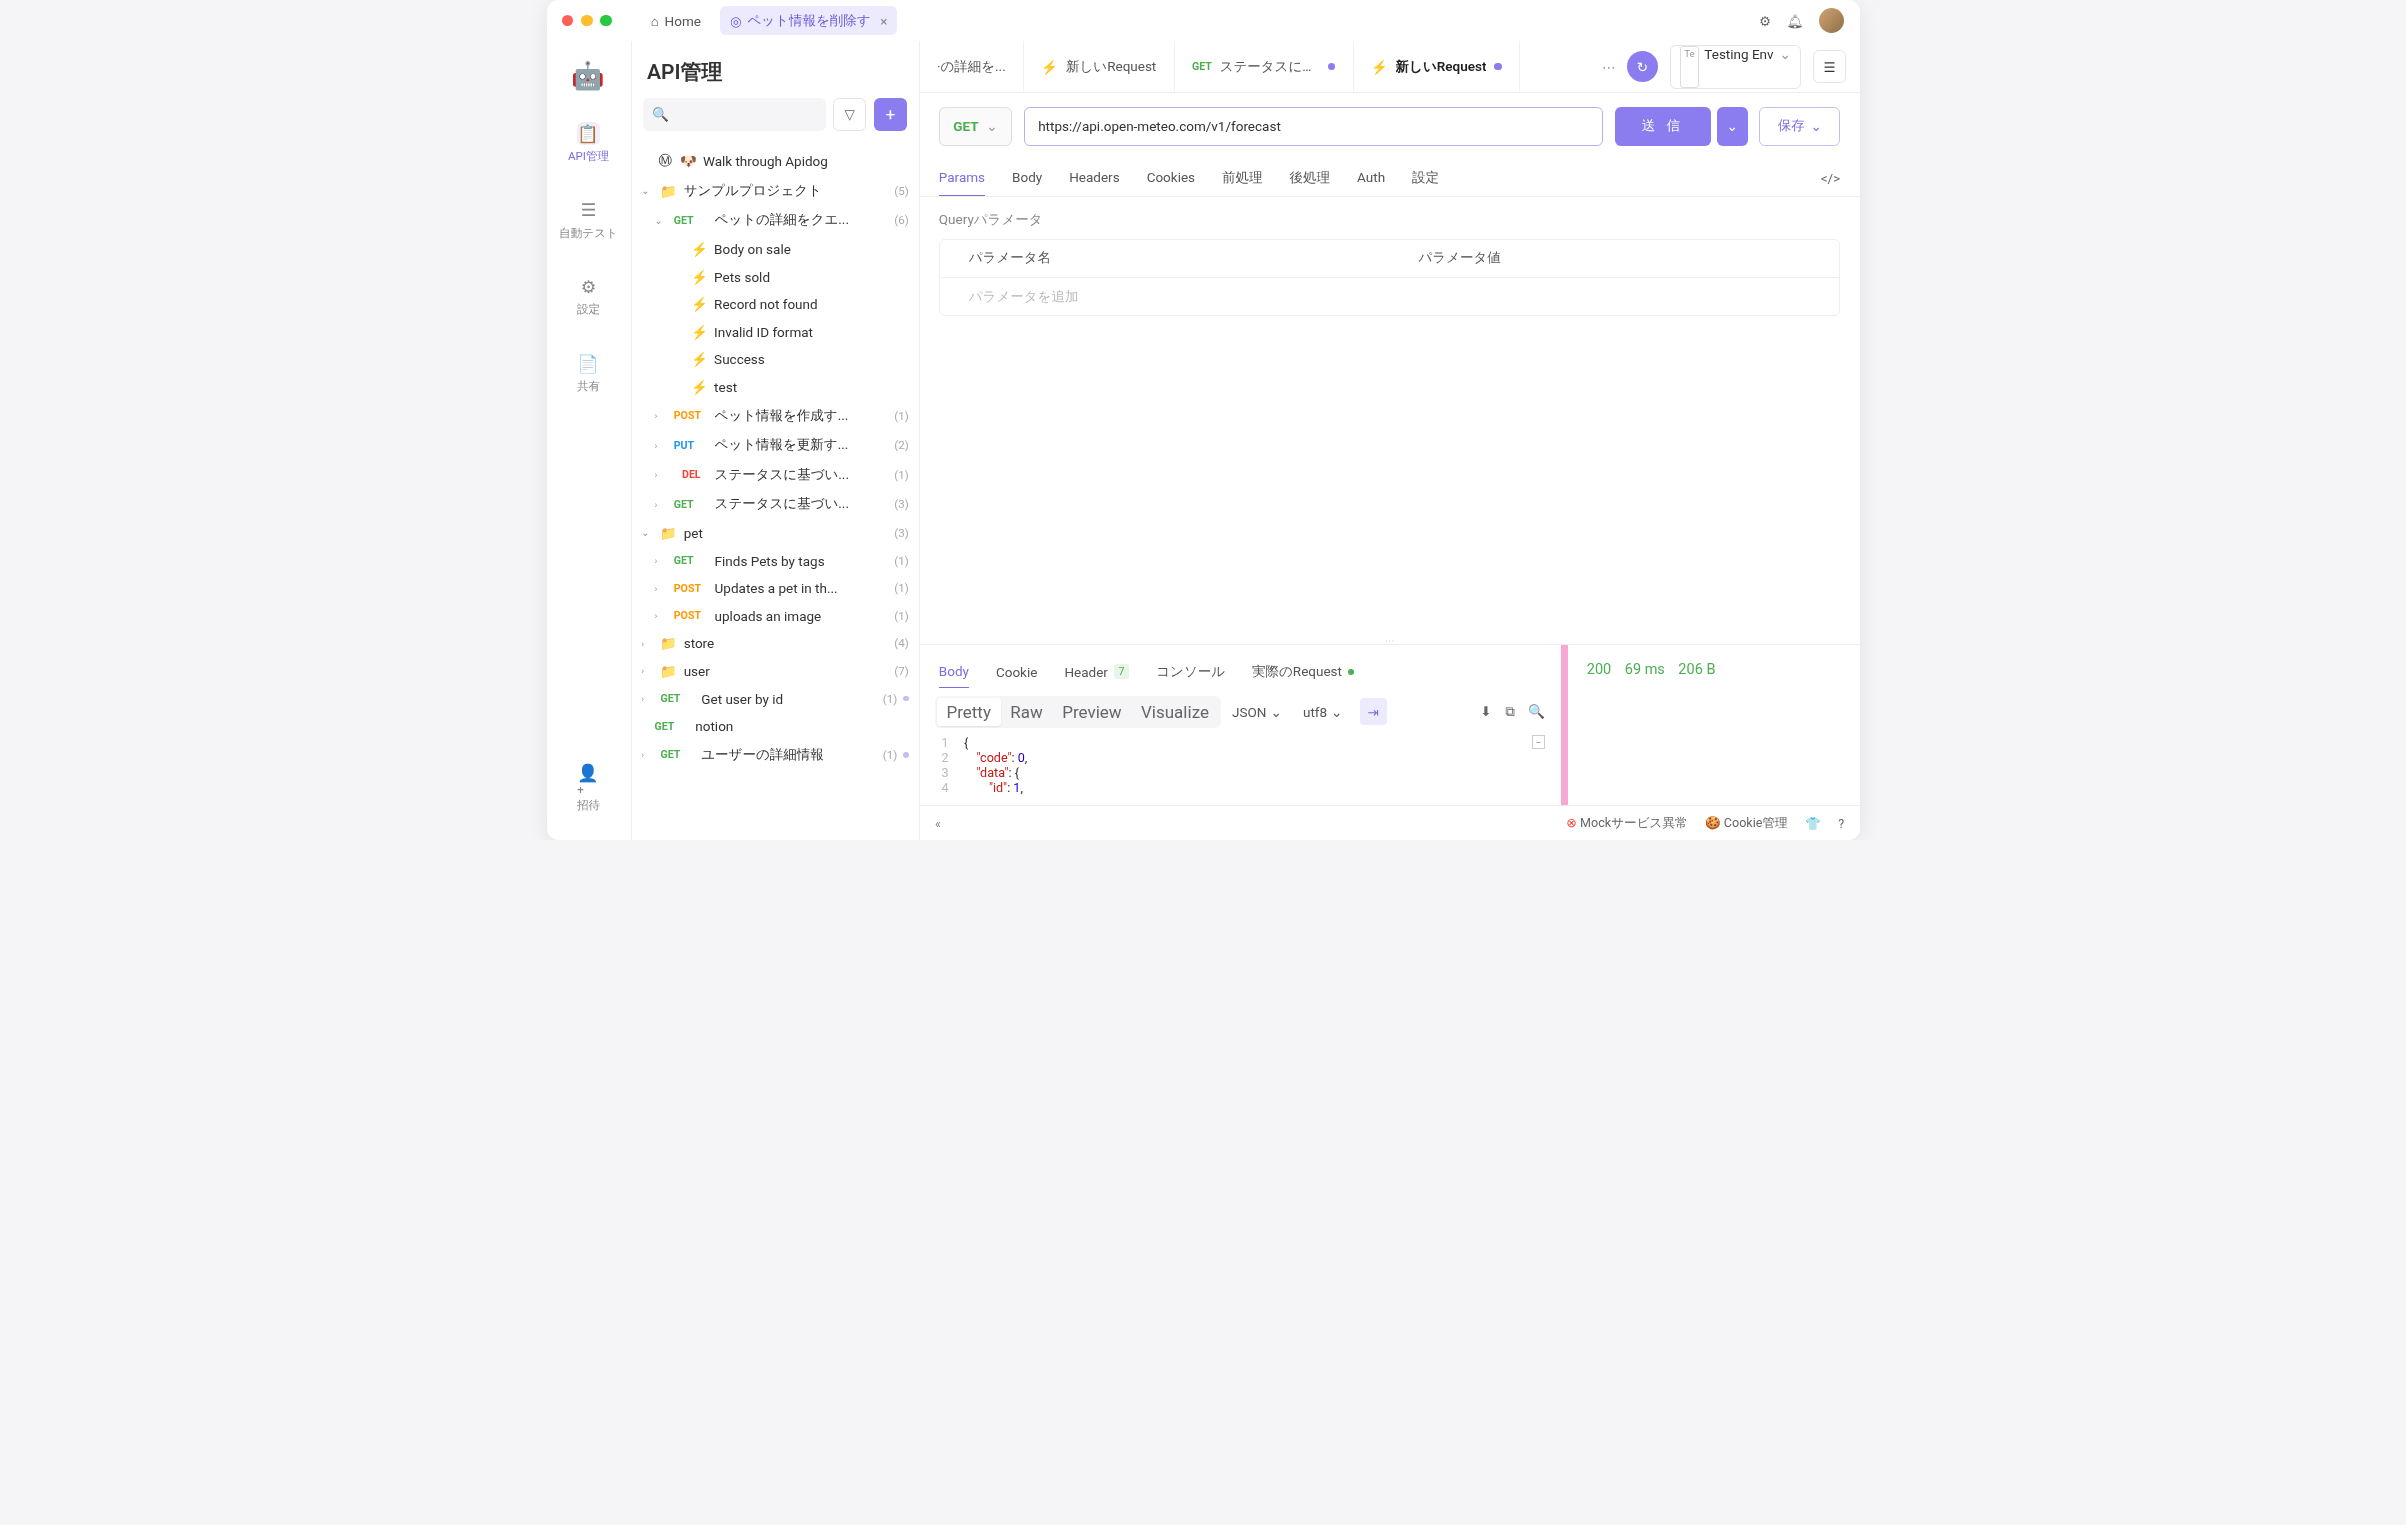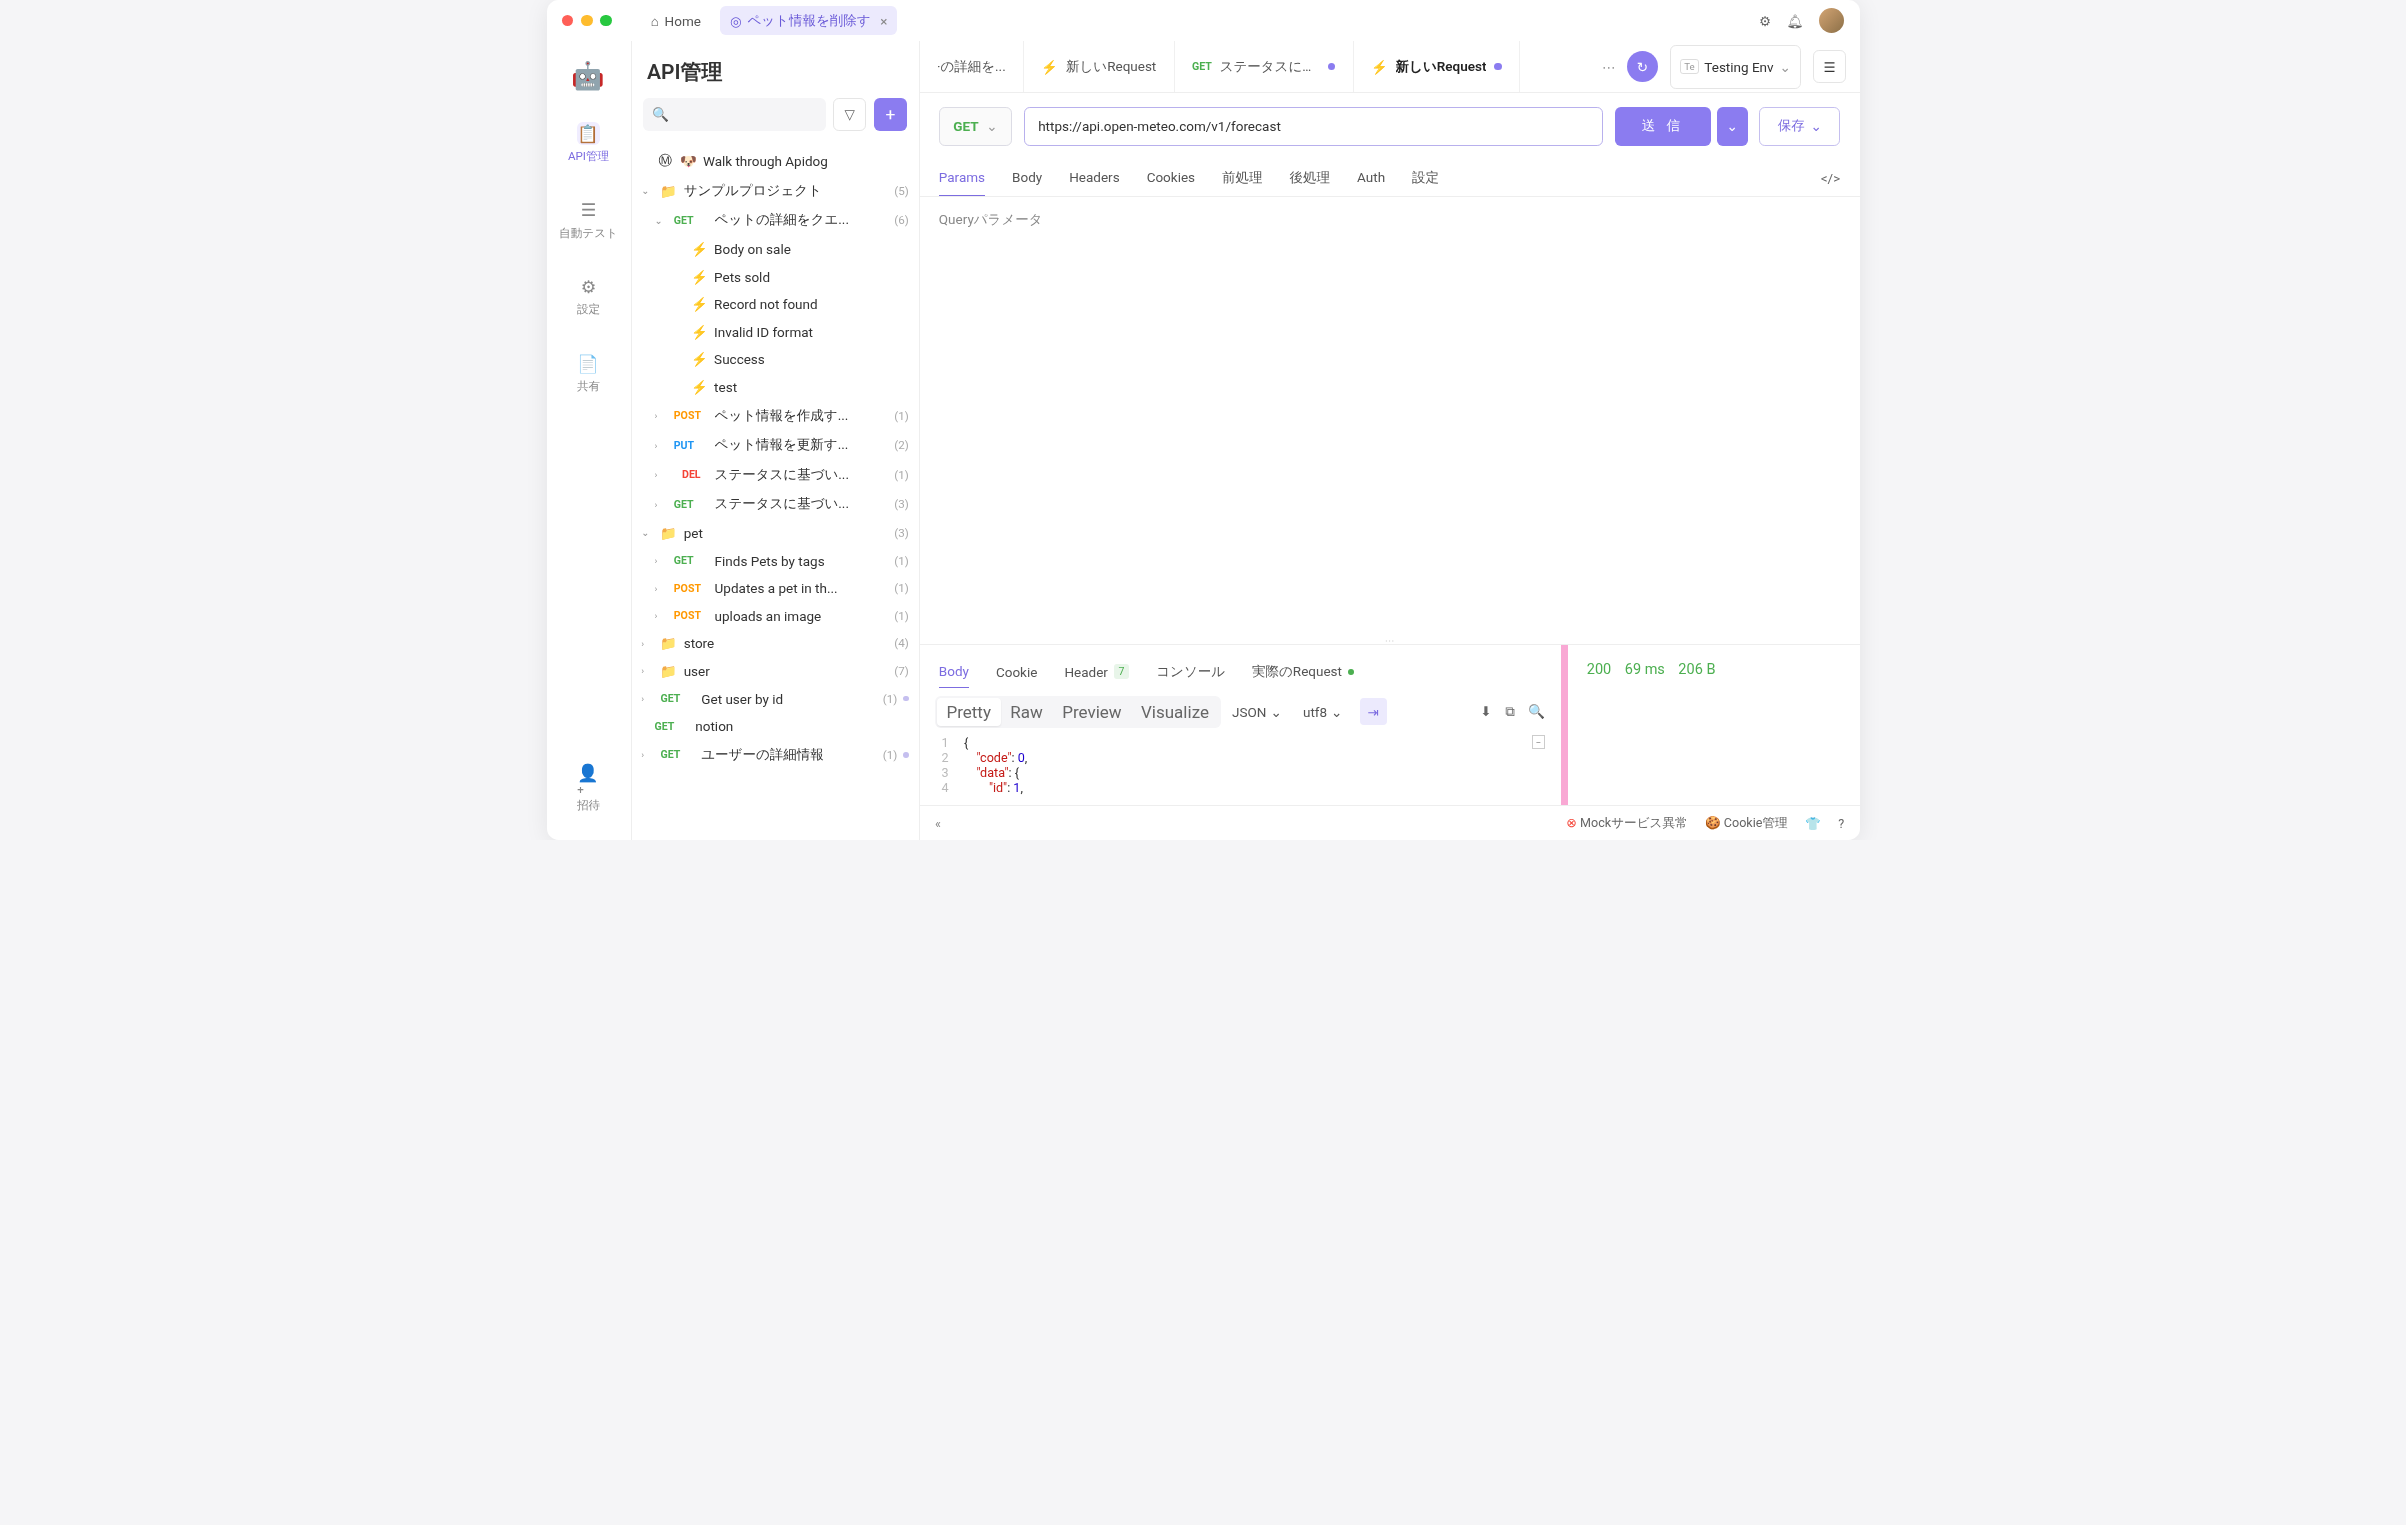--- a/index.html
+++ b/index.html
@@ -49,21 +49,21 @@
 .main { flex: 1; display: flex; flex-direction: column; min-height: 0; }
 .tabs { height: 52px; display: flex; align-items: center; border-bottom: 1px solid #eee; }
 .tab { height: 100%; padding: 0 17.4px; display: flex; align-items: center; gap: 7.7px; cursor: pointer; color: #555; border-right: 1px solid #f0f0f0; font-size: 13.5px; max-width: 179px; }
 .tab .tl2 { overflow: hidden; text-overflow: ellipsis; white-space: nowrap; }
 .tab.active { background: #fff; box-shadow: inset 0 -1.9px 0 #fff; font-weight: 600; color: #222; }
 .tab .tdot { width: 7.7px; height: 7.7px; border-radius: 50%; background: #8b7cf0; flex-shrink: 0; }
 .tab .tic { color: #8b7cf0; flex-shrink: 0; }
 .tab .tm { font-size: 10.6px; font-weight: 700; color: #4caf50; }
 .tabs-right { margin-left: auto; display: flex; align-items: center; gap: 11.6px; padding-right: 13.5px; }
 .circle-btn { width: 31px; height: 31px; border-radius: 50%; background: #8b7cf0; color: #fff; display: flex; align-items: center; justify-content: center; cursor: pointer; }
-.env { height: 44px; border: 1px solid #e5e5e5; border-radius: 5.8px; padding: 0 9.7px; display: flex; align-items: center; gap: 5.8px; cursor: pointer; }
+.env { height: 44px; border: 1px solid #e5e5e5; border-radius: 5.8px; padding: 0 9.7px; display: flex; gap: 5.8px; cursor: pointer; }
 .env .te { font-size: 9.7px; color: #999; border: 1px solid #ddd; padding: 1px 2.9px; border-radius: 2.9px; }
 .menu-btn { width: 33px; height: 33px; border: 1px solid #e5e5e5; border-radius: 5.8px; display: flex; align-items: center; justify-content: center; cursor: pointer; }
 
 .reqbar { padding: 13.5px 19.3px; display: flex; gap: 11.6px; }
 .method-sel { height: 39px; border: 1px solid #dcdce5; border-radius: 5.8px; padding: 0 13.5px; display: flex; align-items: center; gap: 7.7px; font-weight: 700; color: #4caf50; cursor: pointer; background: #fafafa; }
 .url-input { flex: 1; height: 39px; border: 1px solid #b8b0ed; border-radius: 5.8px; padding: 0 13.5px; font-size: 13.5px; color: #333; }
 .send-btn { height: 39px; background: #8b7cf0; color: #fff; border-radius: 5.8px; padding: 0 27px; display: flex; align-items: center; font-weight: 500; cursor: pointer; letter-spacing: 3.9px; }
 .send-dd { height: 39px; width: 31px; background: #8b7cf0; color: #fff; border-radius: 5.8px; display: flex; align-items: center; justify-content: center; cursor: pointer; margin-left: -5.8px; }
 .save-btn { height: 39px; border: 1px solid #c5bfef; color: #7c6ce0; border-radius: 5.8px; padding: 0 17.4px; display: flex; align-items: center; gap: 5.8px; cursor: pointer; }
 
@@ -363,20 +363,30 @@
         <div class="req-tab">後処理</div>
         <div class="req-tab">Auth</div>
         <div class="req-tab">設定</div>
         <div class="req-tabs-r">
             <span>&lt;/&gt;</span>
           </div>
       </div>
 
       <div class="params">
         <div class="params-title">Queryパラメータ</div>
+        <div class="ptable">
+          <div class="prow">
+              <div class="pcol h">パラメータ名</div>
+              <div class="pcol h">パラメータ値</div>
+            </div>
+          <div class="prow add">
+              <div class="pcol">パラメータを追加</div>
+              <div class="pcol"></div>
+            </div>
+        </div>
       </div>
 
       <div class="drag">⋯</div>
 
       <div class="resp">
         <div class="resp-left">
           <div class="resp-tabs">
             <div class="resp-tab active">Body</div>
             <div class="resp-tab">Cookie</div>
             <div class="resp-tab">

